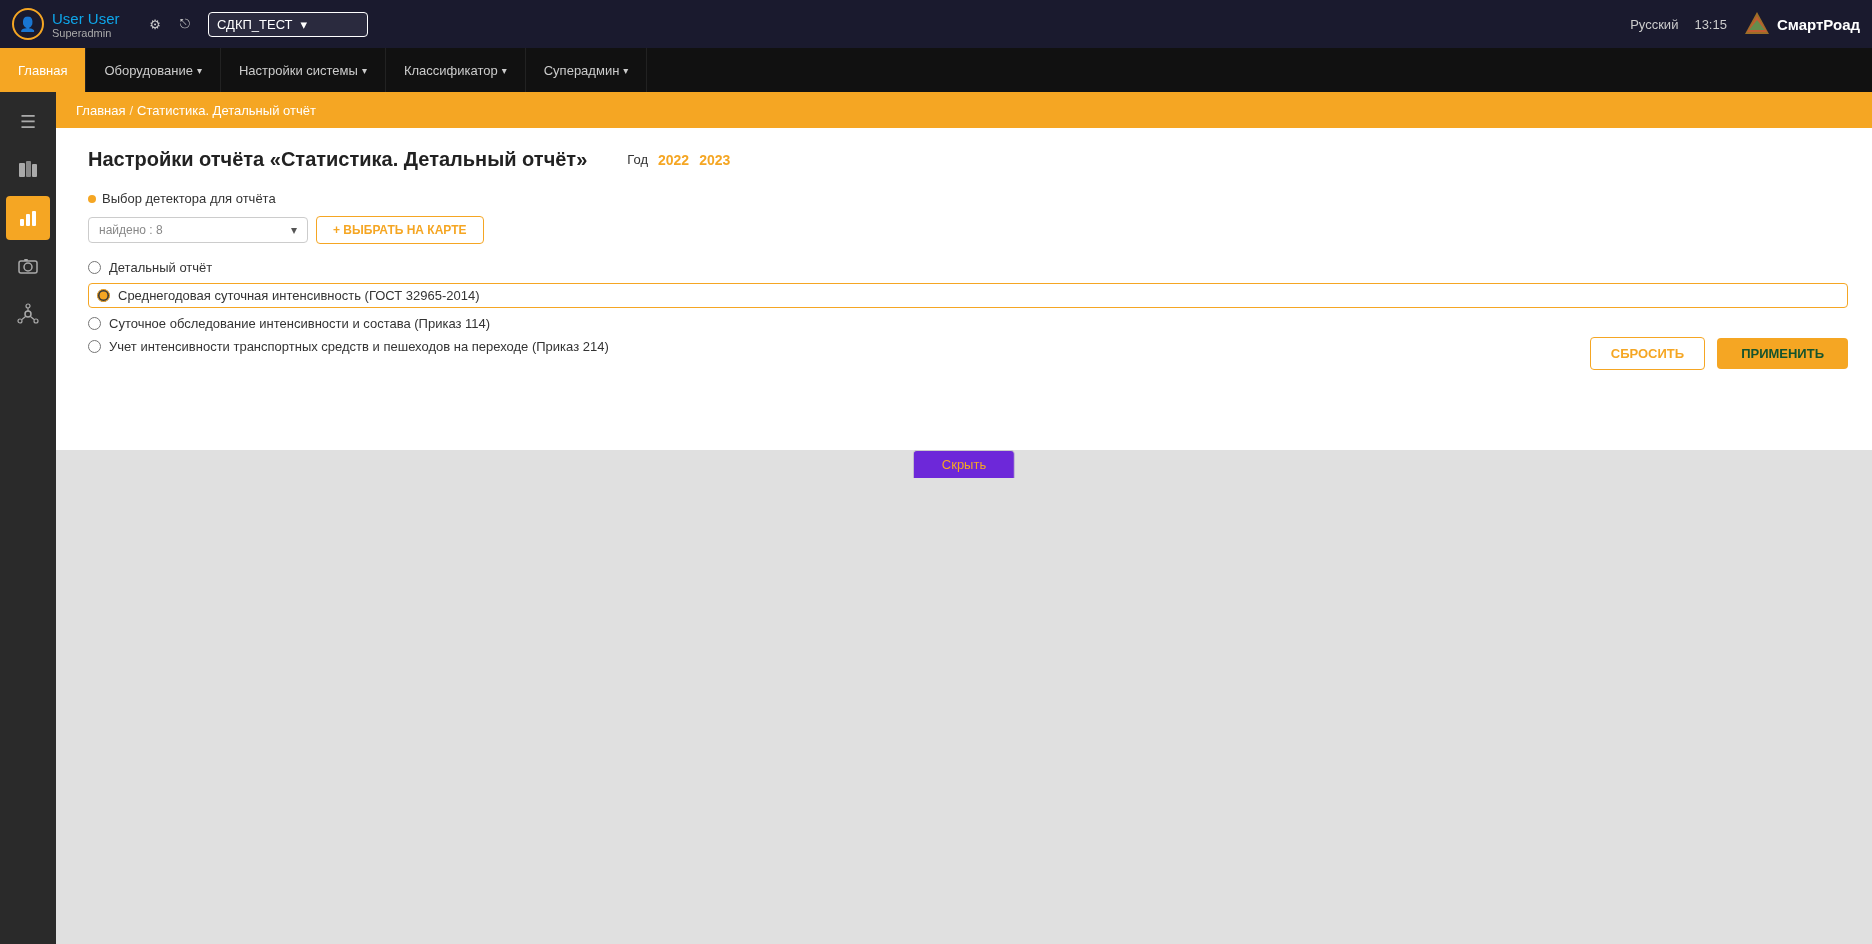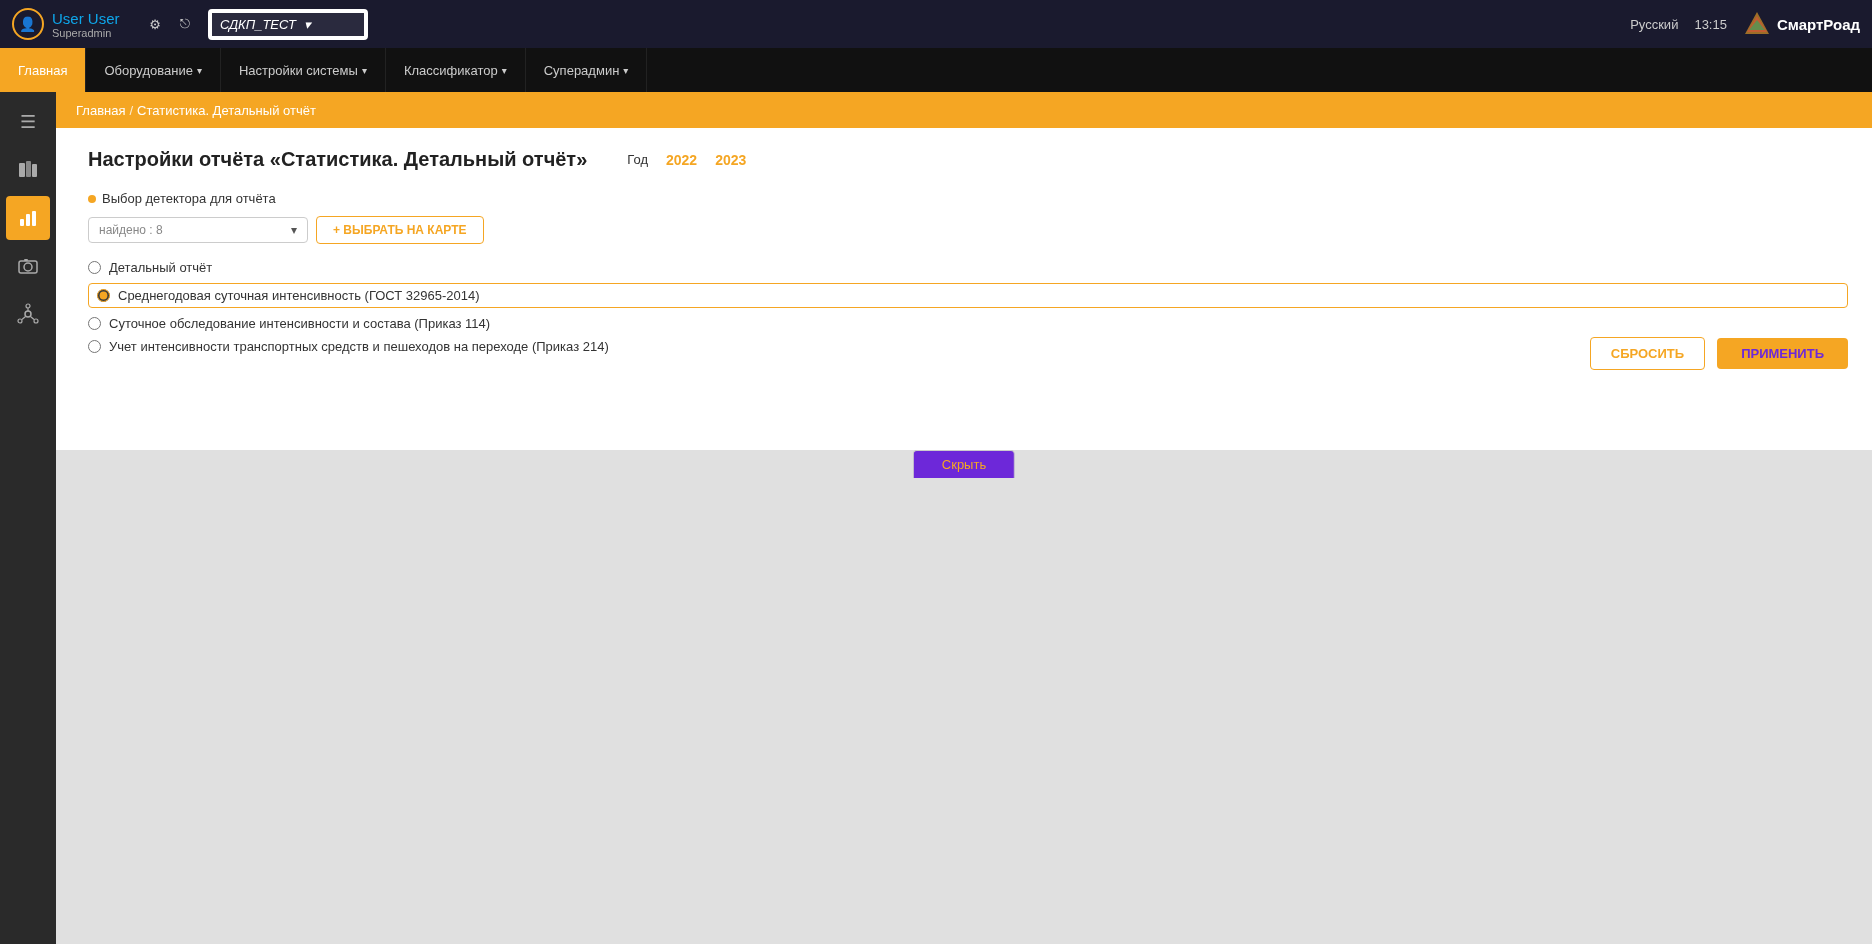--- a/index.html
+++ b/index.html
@@ -29,30 +29,29 @@
       color: #f5a623;
       font-size: 14px;
     }
     .user-text { display: flex; flex-direction: column; }
     .user-name { color: #0ea5e9; font-size: 15px; }
     .user-role { color: #aaa; font-size: 11px; }
     .top-bar-icons { display: flex; gap: 8px; color: #aaa; }
     .top-bar-icon { width: 22px; height: 22px; display: flex; align-items: center; justify-content: center; cursor: pointer; color: #ccc; }
     .dropdown-selector {
       background: #2a2a3e;
-      border: 4px solid #ffffff;
+      border: 1px solid #ffffff;
       border-radius: 4px;
       color: #fff;
       padding: 4px 8px;
       display: flex;
       align-items: flex-end;
       gap: 8px;
       cursor: pointer;
       min-width: 160px;
-      font-style: italic;
     }
     .top-bar-right {
       margin-left: auto;
       display: flex;
       align-items: center;
       gap: 16px;
       color: #ccc;
     }
     .lang-selector { color: #ccc; font-size: 13px; }
     .time-display { color: #ccc; font-size: 13px; }
@@ -144,21 +143,21 @@
       margin-bottom: 20px;
     }
     .report-title {
       font-size: 20px;
       color: #222;
       font-weight: bold;
     }
     .year-selector {
       display: flex;
       align-items: center;
-      gap: 18px;
+      gap: 10px;
     }
     .year-label { color: #333; font-size: 13px; }
     .year-btn {
       color: #f5a623;
       font-size: 14px;
       cursor: pointer;
       font-weight: bold;
       text-decoration: none;
     }
 
@@ -244,21 +243,21 @@
       color: #f5a623;
       background: #fff;
       padding: 8px 20px;
       font-size: 13px;
       cursor: pointer;
       font-weight: bold;
     }
     .apply-button {
       border: none;
       border-radius: 4px;
-      color: #6d28d9;
+      color: #14532d;
       background: #f5a623;
       padding: 8px 24px;
       font-size: 13px;
       cursor: pointer;
       font-weight: bold;
     }
 
     
     .gray-area {
       background: #e0e0e0;

